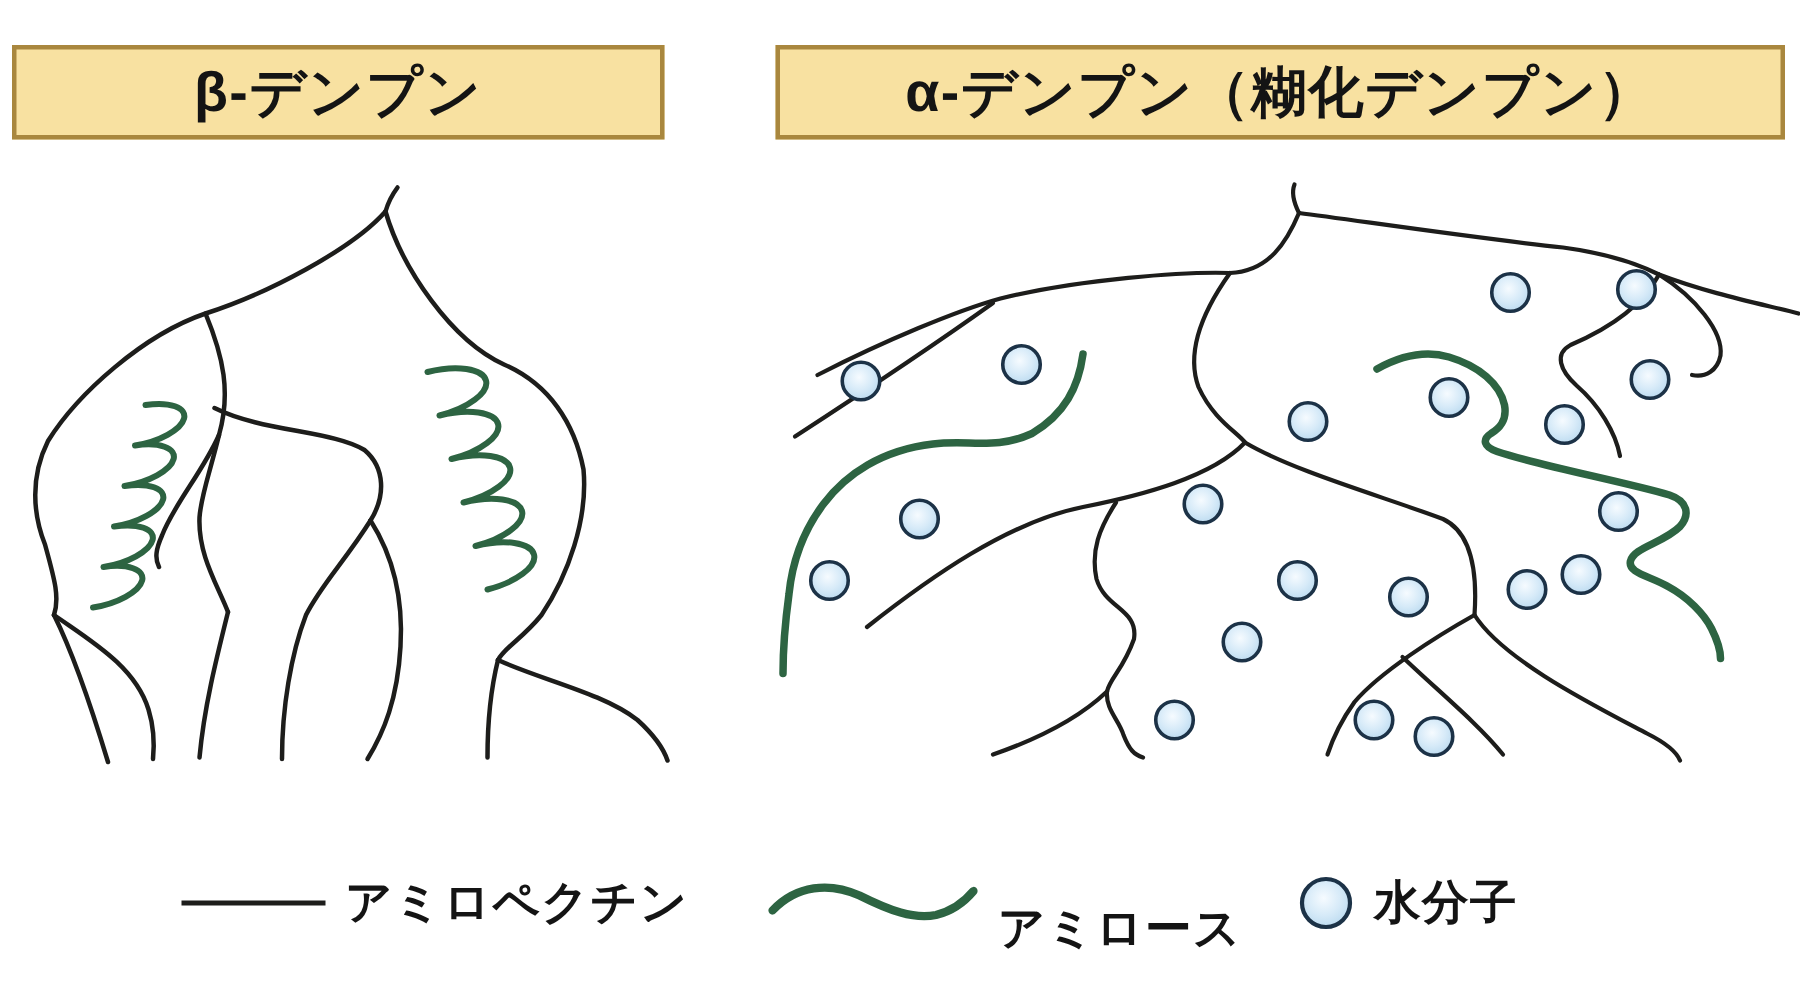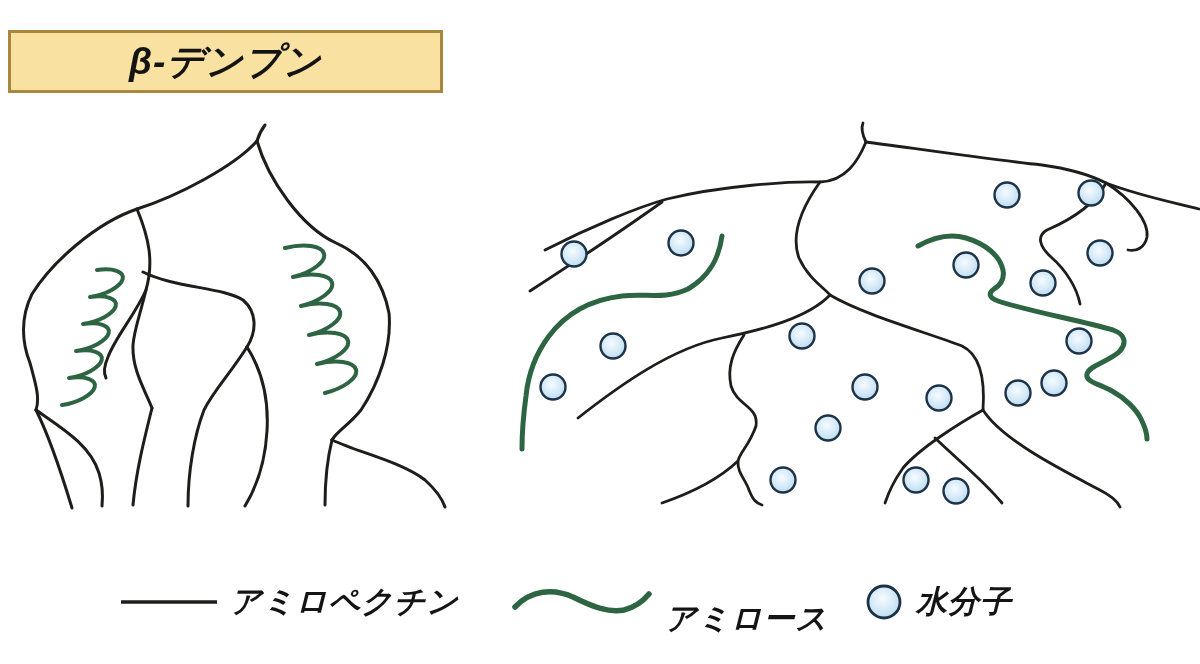--- a/index.html
+++ b/index.html
@@ -1,18 +1,18 @@
 <!DOCTYPE html>
 <html><head>
 <meta charset="utf-8">
 <style>
   html,body{margin:0;padding:0;background:#fff;}
   .stage{
     position:relative;width:1200px;height:664px;background:var(--page-bg,#ffffff);
-    font-family:"Liberation Sans","DejaVu Sans",sans-serif;overflow:hidden;font-style:italic;
+    font-family:"Liberation Sans","DejaVu Sans",sans-serif;overflow:hidden;
   }
   .hdr{
     position:absolute;top:30px;height:63px;box-sizing:border-box;
     background:var(--header-fill,#f8e1a1);border:3px solid var(--header-border,#a9873e);
     display:flex;align-items:center;justify-content:center;
     font-size:37px;font-weight:700;color:var(--text,#141414);letter-spacing:1px;
   }
   .hdr-left{left:8px;width:435px;}
   .hdr-right{left:517px;width:673px;}
   .panel-svg{position:absolute;top:100px;}
@@ -37,20 +37,23 @@
   .lg-line{stroke:var(--amylopectin,#1d1d1b);stroke-width:3.4;stroke-linecap:butt;}
   .lg-wave{fill:none;stroke:var(--amylose,#2d6442);stroke-width:5.5;stroke-linecap:round;}
 </style>
 </head>
 <body>
 
 <div class="stage" style="--page-bg: #ffffff; --header-fill: #f8e1a1; --header-border: #a9873e; --text: #141414; --amylopectin: #1d1d1b; --amylose: #2d6442; --water-center: #f6fbff; --water-mid: #d6eaf8; --water-fill: #b9d9ef; --water-border: #1c3247;">
 
   <div class="hdr hdr-left">
     <span>β-デンプン</span>
+  </div>
+  <div class="hdr hdr-right">
+    <span>α-デンプン（糊化デンプン）</span>
   </div>
 
   <svg class="panel-svg" style="left:0" width="470" height="460" viewBox="0 100 470 460">
     <g>
       <path class="net" d="M257,141 C235,166 178,196 137,209 C96,223 52,262 32,294 C20,318 22,343 30,363 C36,385 40,398 36,410"></path>
       <path class="net" d="M36,410 C50,438 62,475 72,508"></path>
       <path class="net" d="M36,410 C60,427 90,444 99,473 C103,486 103,496 102,506"></path>
       <path class="net" d="M257,141 C268,179 301,227 336,243 C366,256 383,282 389,313 C392,346 379,383 361,410 C348,426 337,431 332,440"></path>
       <path class="net" d="M332,440 C327,460 325,480 325,505"></path>
       <path class="net" d="M332,440 C360,453 402,462 425,480 C436,490 442,498 445,507"></path>

